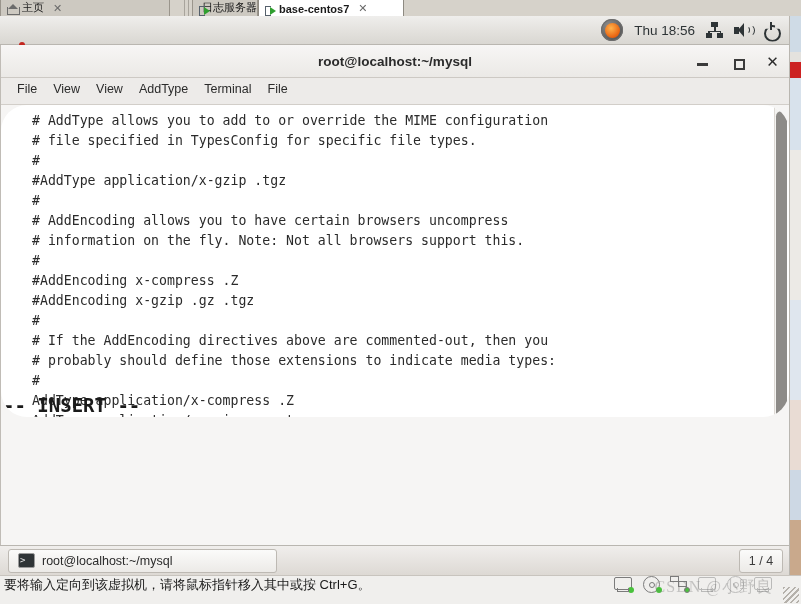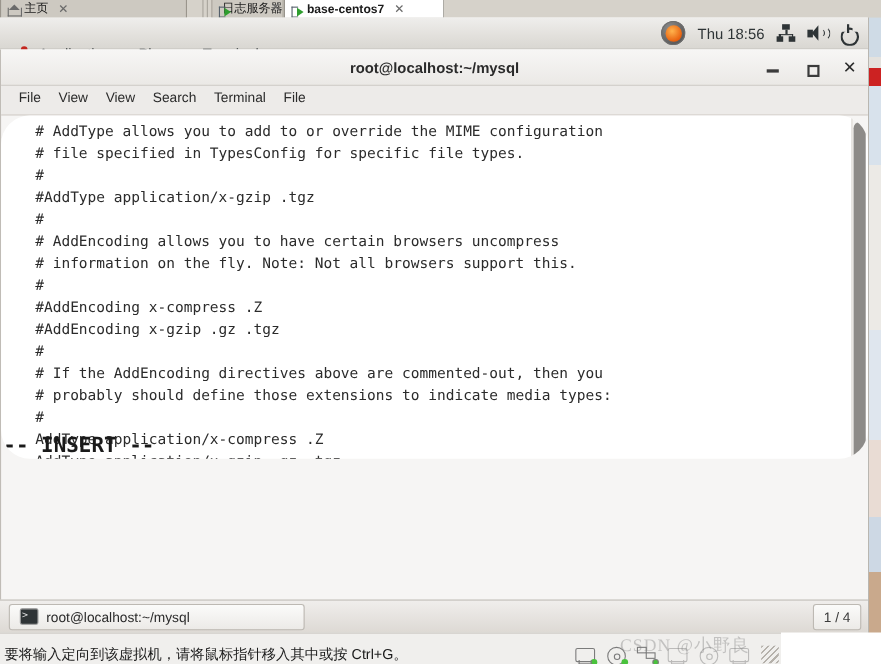--- a/index.html
+++ b/index.html
@@ -210,23 +210,23 @@
     content:""; position:absolute; inset:0; background:#2f3436;
     border:1.5px solid #9b9b9b; border-radius:2px;
   }
   .ico-term::after {
     content:">"; position:absolute; left:2px; top:-1px; color:#e8e8e8;
     font-family:"DejaVu Sans Mono", monospace; font-size:9px; line-height:16px;
   }
 
   
   .vm-status {
-    position: absolute; left: 0; top: 575px; width: 710px; height: 29px;
+    position: absolute; left: 0; top: 575px; width: 801px; height: 29px;
     background: #f0efed; border-top: 1px solid #c8c4be;
-    display: flex; align-items: flex-end; padding: 0 4px;
+    display: flex; align-items: flex-start; padding: 0 4px;
   }
   .vm-msg { font-size: 13px; color: #1a1a1a; white-space: nowrap; padding-left: 0px; }
   .vm-icons { margin-left: auto; display: flex; align-items: center; gap: 9px; padding-right: 24px; position: relative; }
   .vmi { width: 19px; height: 16px; position: relative; }
   .vmi .dot {
     position: absolute; right: -1px; bottom: -1px; width: 6px; height: 6px;
     border-radius: 50%; background: #49c23c;
   }
   .vmi-disk::before {
     content:""; position:absolute; left:0; top:1px; width:16px; height:11px;
@@ -354,21 +354,21 @@
         <div class="wb wb-min"></div>
         <div class="wb wb-max"></div>
         <div class="wb wb-close">✕</div>
       </div>
     </div>
 
     <div class="term-menu">
       <div class="tm-item">File</div>
       <div class="tm-item">View</div>
       <div class="tm-item">View</div>
-      <div class="tm-item">Search</div>
+      <div class="tm-item">AddType</div>
       <div class="tm-item">Terminal</div>
       <div class="tm-item">File</div>
     </div>
 
     <div class="term-body">
       <div class="term-text"># AddType allows you to add to or override the MIME configuration
 # file specified in TypesConfig for specific file types.
 #
 #AddType application/x-gzip .tgz
 #

